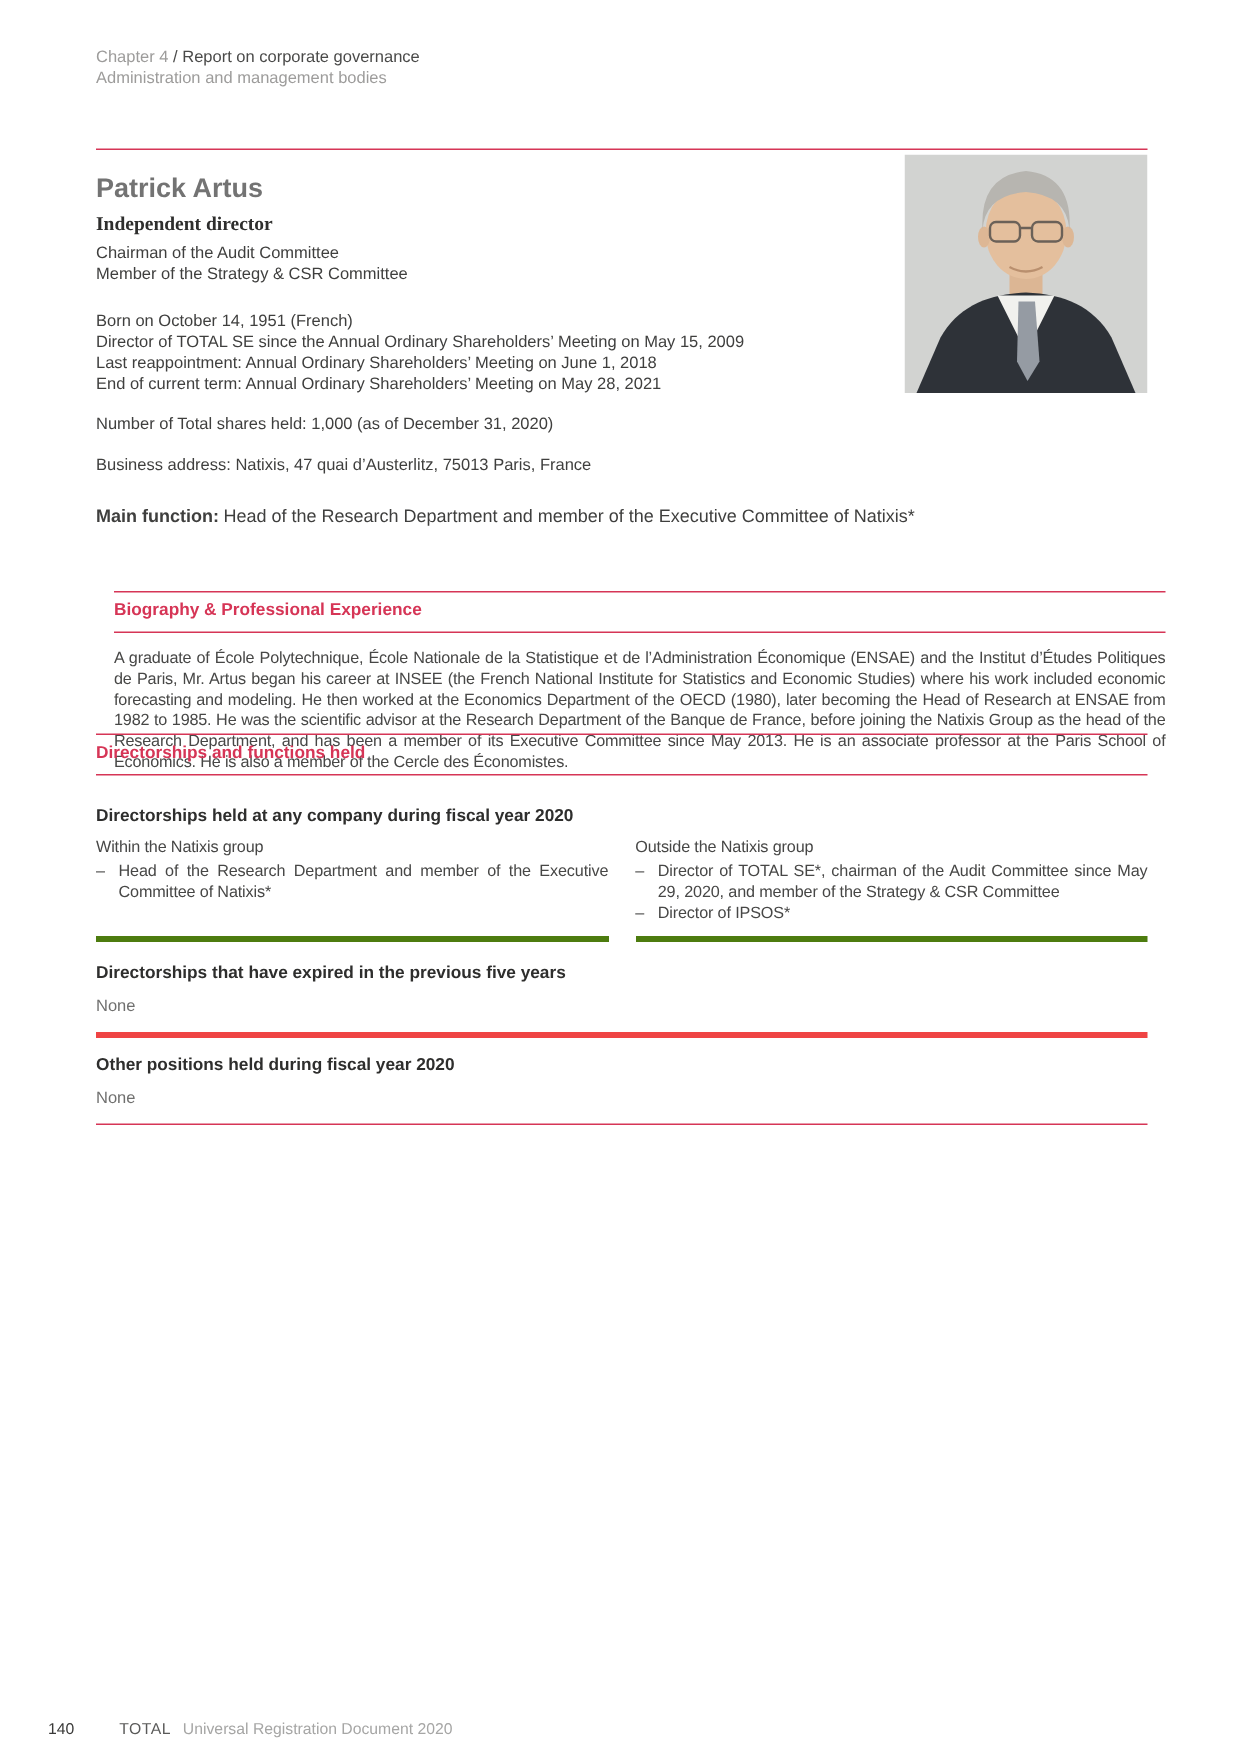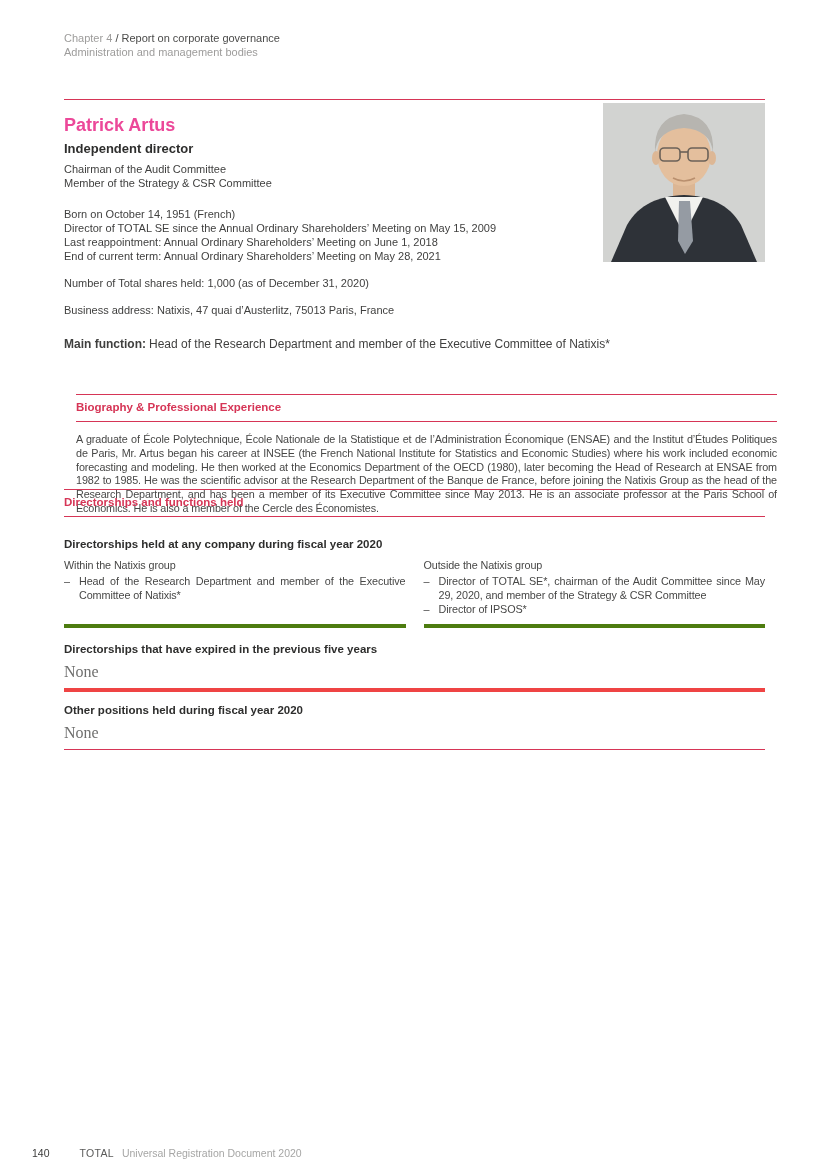--- a/index.html
+++ b/index.html
@@ -15,22 +15,22 @@
 
   
   .rule-red-top { position:absolute; left:64px; top:99px; width:701px; height:0; border-top:1.5px solid #d63556; }
 
   
   .photo { position:absolute; left:603px; top:103px; width:162px; height:159px; }
   .photo svg { display:block; }
 
   
   .profile { position:absolute; left:64px; top:114px; width:701px; }
-  .person-name { font-size:18px; line-height:22px; font-weight:bold; color:#ec4899; }
-  .person-role { margin-top:5px; font-size:13px; line-height:16px; font-weight:bold; color:#2e2e2d; }
+  .person-name { font-size:18px; line-height:22px; font-weight:bold; color:#737373; }
+  .person-role { margin-top:5px; font-size:13px; line-height:16px; font-weight:bold; color:#2e2e2d;font-family:Liberation Serif, serif; }
   .committee-lines { margin-top:5px; font-size:11px; line-height:14px; }
   .detail-lines { margin-top:17px; font-size:11px; line-height:14px; }
   .shares-line { margin-top:13px; font-size:11px; line-height:14px; }
   .address-line { margin-top:13px; font-size:11px; line-height:14px; }
   .mainfn-line { margin-top:20px; font-size:12px; line-height:14px; }
   .mainfn-line .lbl { font-weight:bold; }
   .mainfn-line .txt { margin-left:3px; }
 
   
   .red-section { border-top:1.5px solid #d63556; border-bottom:1.5px solid #d63556; padding:6px 0 7px 0; }
@@ -42,21 +42,21 @@
   .dir-block { position:absolute; left:64px; top:489px; width:701px; }
   .sub-title { margin-top:20px; font-size:11.5px; font-weight:bold; color:#2e2e2d; line-height:14px; }
 
   .two-cols { margin-top:8px; display:flex; gap:18px; }
   .col { flex:1 1 0; display:flex; flex-direction:column; border-bottom:4px solid #4d7c0f; padding-bottom:7px; font-size:10.8px; line-height:13.8px; letter-spacing:-0.1px; }
   .col-label { color:#474746; margin-bottom:1px; }
   .dash-item { padding-left:15px; text-align:justify; color:#474746; margin-top:1px; }
   .dash-item::before { content:"\2013"; display:inline-block; width:15px; margin-left:-15px; }
 
   .expired-wrap { border-bottom:4px solid #ef4444; padding-bottom:10px; }
-  .none-text { margin-top:9px; font-size:16px; color:#6f6f6e; line-height:13px;font-family:Liberation Serif, serif; }
+  .none-text { margin-top:9px; font-size:11px; color:#6f6f6e; line-height:13px; }
   .expired-wrap .sub-title { margin-top:14px; }
   .other-wrap { border-bottom:1.5px solid #d63556; padding-bottom:10px; }
   .other-wrap .sub-title { margin-top:11px; }
 
   
   .doc-footer { position:absolute; left:32px; top:1127px; font-size:10.5px; line-height:13px; display:flex; align-items:baseline;margin-top:20px; }
   .doc-footer .pagenum { color:#3a3a39; }
   .doc-footer .brand { color:#5a5a59; margin-left:30px; letter-spacing:0.3px; }
   .doc-footer .doctitle { color:#a6a6a5; margin-left:8px; }
 </style>

